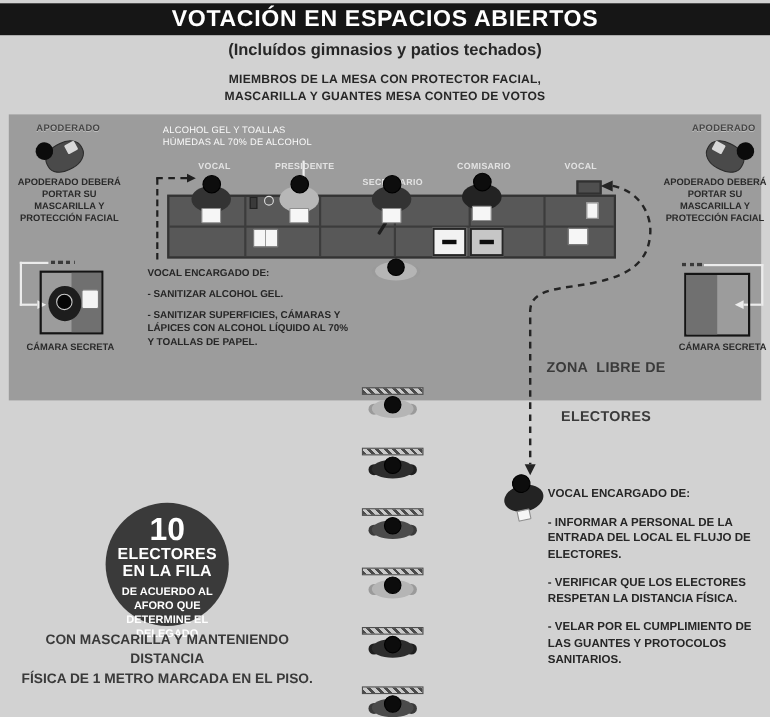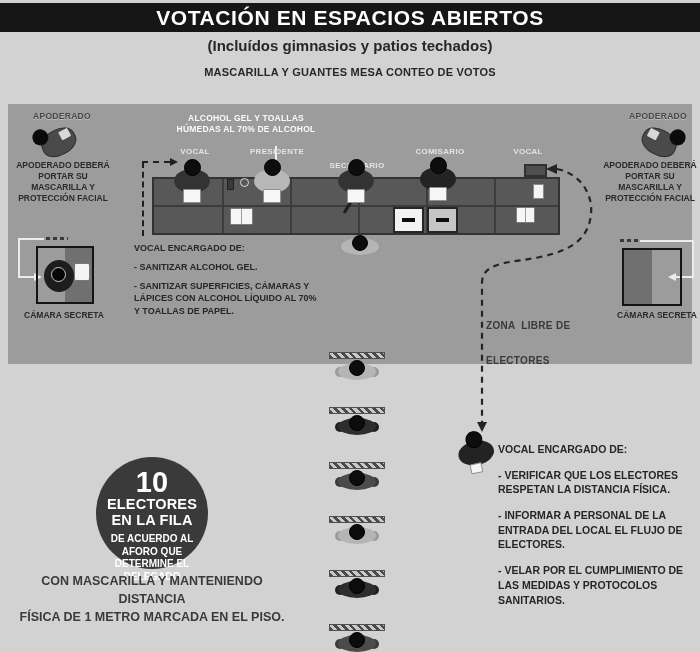--- a/index.html
+++ b/index.html
@@ -22,21 +22,21 @@
 
   
   .panel{position:absolute;left:8px;top:104px;width:684px;height:260px;background:var(--panel-bg);}
 
   .lbl-light{color:#e3e3e3;font-size:8px;font-weight:bold;letter-spacing:.3px;text-align:center;}
   .lbl-emboss{color:#454545;font-size:8.5px;font-weight:bold;letter-spacing:.3px;text-align:center;
     text-shadow:0 1px 0 rgba(255,255,255,.35);}
   .smalltext{font-size:8.5px;font-weight:bold;color:#2a2a2a;line-height:1.3;text-align:center;}
   .duty-sm{font-size:9px;font-weight:bold;color:#262626;line-height:1.35;text-align:left;}
   .duty-sm p{margin-bottom:7px;}
-  .alcohol-note{font-size:8.5px;font-weight:bold;color:#fafafa;line-height:1.25;text-align:center;letter-spacing:.2px;}
+  .alcohol-note{font-size:8.5px;font-weight:normal;color:#fafafa;line-height:1.25;text-align:left;letter-spacing:.2px;}
 
   
   .table{position:absolute;left:144px;top:73px;width:408px;height:58px;background:var(--table-bg);
     border:2px solid #333;}
   .table .vl{position:absolute;top:0;bottom:0;width:1.5px;background:#3c3c3c;}
   .table .hl{position:absolute;left:0;right:0;top:26px;height:1.5px;background:#3c3c3c;}
 
   
   .gel-bottle{background:#3a3a3a;border:1px solid #222;}
   .gel-circle{border:1.5px solid #dcdcdc;border-radius:50%;}
@@ -90,21 +90,21 @@
 
   
   .booth{position:absolute;border:2.5px solid #141414;}
   .booth .half{position:absolute;top:0;bottom:0;width:50%;background:#707070;}
   .booth .half.r{right:0;} .booth .half.l{left:0;}
   .booth-person{position:absolute;}
   .booth-person .sh{position:absolute;left:0;top:4px;width:30px;height:32px;border-radius:50%;background:#1d1d1d;}
   .booth-person .pp{position:absolute;right:0;top:7px;width:16px;height:18px;background:#f4f4f4;border:1px solid #777;border-radius:2px;}
   .booth-person .hd{position:absolute;left:7px;top:11px;width:15px;height:15px;border-radius:50%;background:#060606;border:1px solid #c9c9c9;}
 
-  .zona{font-size:10px;font-weight:bold;color:#3a3a3a;text-align:left;line-height:1.15;
+  .zona{font-size:13px;font-weight:bold;color:#3a3a3a;text-align:center;line-height:1.15;
     letter-spacing:.3px;white-space:pre;}
 
   
   .badge{position:absolute;left:96px;top:457px;width:112px;height:112px;border-radius:50%;
     background:var(--badge-bg);color:#fff;text-align:center;font-weight:bold;}
   .badge .num{font-size:29px;line-height:1.05;padding-top:10px;}
   .badge .big{font-size:14.5px;line-height:1.1;letter-spacing:.2px;}
   .badge .sm{font-size:10px;line-height:1.25;}
   .badge .gap{height:4px;}
 
@@ -120,20 +120,21 @@
 </head>
 <body>
 
 <div class="canvas">
 
   <div class="titlebar">
     <span class="t">VOTACIÓN EN ESPACIOS ABIERTOS</span>
   </div>
   <div class="subtitle">(Incluídos gimnasios y patios techados)</div>
   <div class="heading">
+    <div>MIEMBROS DE LA MESA CON PROTECTOR FACIAL,</div>
     <div>MASCARILLA Y GUANTES MESA CONTEO DE VOTOS</div>
   </div>
 
   <div class="panel">
 
     <div class="abs lbl-emboss" style="left:12px;top:7px;width:84px;">APODERADO</div>
     <div class="ap" style="left:26px;top:18px;">
       <div class="sh"></div>
       <div class="hd"></div>
       <div class="patch"></div>
@@ -319,18 +320,18 @@
     <div>FÍSICA DE 1 METRO MARCADA EN EL PISO.</div>
   </div>
 
   <div class="mp vdark" style="left:458px;top:430px;width:36px;height:44px;transform:rotate(-12deg);">
     <div class="sh"></div>
     <div class="hd"></div>
     <div class="pp" style="width:12px;height:10px;"></div>
   </div>
   <div class="duties-r">
     <p>VOCAL ENCARGADO DE:</p>
+    <p>- INFORMAR A PERSONAL DE LA ENTRADA DEL LOCAL EL FLUJO DE ELECTORES.</p>
     <p>- VERIFICAR QUE LOS ELECTORES RESPETAN LA DISTANCIA FÍSICA.</p>
-    <p>- INFORMAR A PERSONAL DE LA ENTRADA DEL LOCAL EL FLUJO DE ELECTORES.</p>
-    <p>- VELAR POR EL CUMPLIMIENTO DE LAS MEDIDAS Y PROTOCOLOS SANITARIOS.</p>
+    <p>- VELAR POR EL CUMPLIMIENTO DE LAS GUANTES Y PROTOCOLOS SANITARIOS.</p>
   </div>
 
 </div>
 
 </body></html>

